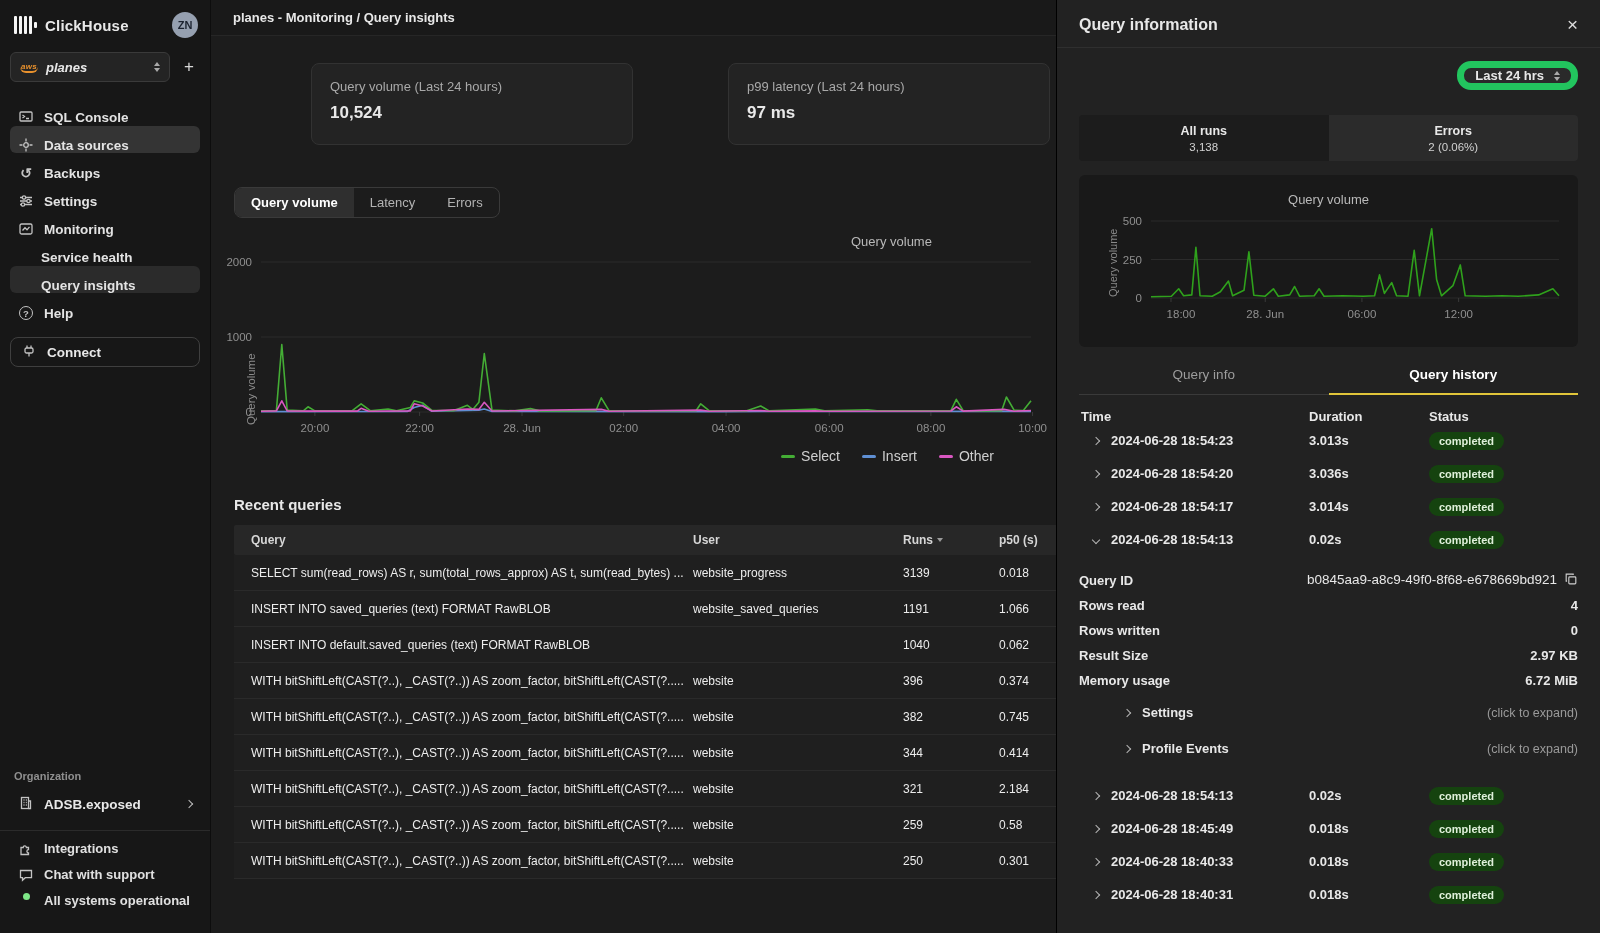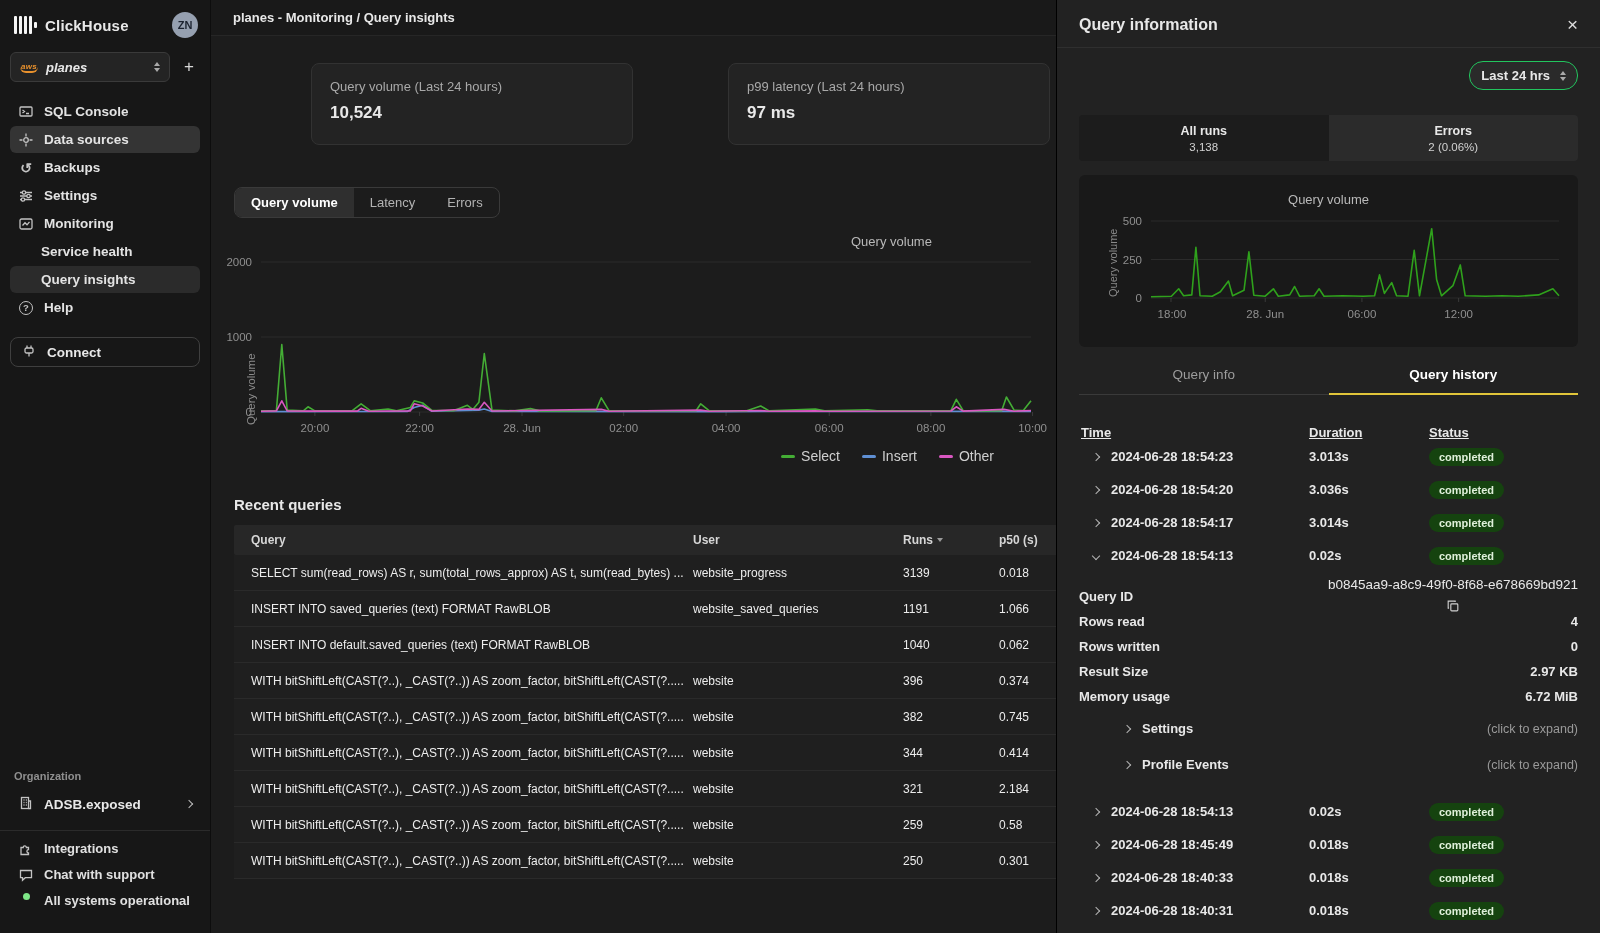--- a/index.html
+++ b/index.html
@@ -21,21 +21,21 @@
   .svc-select { flex:1; background:#242424; border:1px solid #3a3a3a; border-radius:6px;
     height:30px; display:flex; align-items:center; gap:8px; padding:0 9px; cursor:pointer; }
   .aws { font-size:8px; font-weight:bold; color:#e8912d; font-style:italic; letter-spacing:.3px;
     border-bottom:2px solid #e8912d; border-radius:0 0 6px 6px; padding:0 1px 0 1px; }
   .svc-name { font-size:13px; font-weight:600;font-style:italic; }
   .updown { margin-left:auto; display:flex; flex-direction:column; gap:2px; }
   .tri-u { width:0;height:0;border-left:3.5px solid transparent;border-right:3.5px solid transparent;border-bottom:4px solid #a9a9a9; }
   .tri-d { width:0;height:0;border-left:3.5px solid transparent;border-right:3.5px solid transparent;border-top:4px solid #a9a9a9; }
   .plus { width:22px; text-align:center; font-size:17px; color:#d8d8d8; cursor:pointer; }
   .nav { margin-top:16px; display:flex; flex-direction:column; gap:1px; }
-  .nav-item { display:flex; align-items:center; gap:10px; height:27px; padding:0 8px;
+  .nav-item { display:flex; align-items:flex-end; gap:10px; height:27px; padding:0 8px;
     border-radius:6px; font-size:13.5px; font-weight:600; color:#e3e3e3; cursor:pointer; }
   .nav-item .ic { width:16px; height:16px; display:flex; align-items:center; justify-content:center; color:#c3c3c3; flex-shrink:0; }
   .nav-item.active { background:#343434; }
   .nav-item.sub { padding-left:31px; }
   .nav-item.sub.active { background:#2b2b2b; }
   .glyph { font-size:14px; color:#c3c3c3; line-height:1; }
   .qmark { width:14px; height:14px; border:1.2px solid #c3c3c3; border-radius:50%;
     font-size:9.5px; display:flex; align-items:center; justify-content:center; color:#c3c3c3; font-weight:bold; }
   .connect { margin-top:16px; border:1px solid #3f3f3f; border-radius:8px; height:30px;
     display:flex; align-items:center; gap:10px; padding:0 10px; font-size:13.5px; font-weight:600; cursor:pointer; }
@@ -84,50 +84,50 @@
   .sort-tri { width:0;height:0;border-left:3.5px solid transparent;border-right:3.5px solid transparent;border-top:4px solid #9a9a9a; }
 
   
   .panel { width:544px; background:#222222; border-left:1px solid #000; flex-shrink:0;
     display:flex; flex-direction:column; overflow:hidden; }
   .panel-head { display:flex; align-items:center; padding:15px 22px 13px 22px; border-bottom:1px solid #2f2f2f; }
   .panel-title { font-size:16px; font-weight:bold; }
   .close-x { margin-left:auto; font-size:19px; color:#dcdcdc; cursor:pointer; line-height:1; }
   .panel-body { padding:0 22px; position:relative; flex:1; }
   .range-row { display:flex; justify-content:flex-end; margin-top:13px; }
-  .range-select { background:#2a2a2a; border:1px solid #22c55e; border-radius:14px; height:29px;
+  .range-select { background:#2a2a2a; border:7px solid #22c55e; border-radius:14px; height:29px;
     display:flex; align-items:center; gap:10px; padding:0 11px; font-size:13px; font-weight:600; cursor:pointer; }
   .seg { display:flex; margin-top:25px; border-radius:4px; overflow:hidden; }
   .seg-item { flex:1; height:46px; display:flex; flex-direction:column; align-items:center; justify-content:center;
     gap:3px; background:#2b2b2b; cursor:pointer; }
   .seg-item.sel { background:#1c1c1c; }
   .seg-lab { font-size:12.5px; font-weight:bold; }
   .seg-val { font-size:11.5px; color:#d2d2d2; }
   .mini-card { margin-top:14px; height:172px; background:#191919; border-radius:6px; position:relative; }
   .ptabs { display:flex; margin-top:10px; border-bottom:1px solid #3a3a3a; }
   .ptab { flex:1; text-align:center; padding:10px 0 12px 0; font-size:13.5px; color:#9d9d9d; cursor:pointer; position:relative; }
   .ptab.active { color:#fff; font-weight:bold; }
   .ptab.active::after { content:""; position:absolute; left:0; right:0; bottom:-1px; height:2px; background:#e0c53a; }
-  .hist-head { display:flex; margin-top:30px; font-size:13px; font-weight:bold;text-decoration:underline; }
+  .hist-head { display:flex; margin-top:14px; font-size:13px; font-weight:bold; }
   .hh-time { width:230px; padding-left:2px; }
   .hh-dur { width:120px; }
   .hh-status { flex:1; }
   .hist-row { display:flex; align-items:center; height:33px; font-size:13px; cursor:pointer; }
   .hr-time { width:230px; display:flex; align-items:center; gap:12px; padding-left:14px; font-weight:bold; }
   .hr-dur { width:120px; font-weight:bold; }
   .hr-status { flex:1; }
   .chev { width:6px; height:6px; border-top:1.5px solid #b5b5b5; border-right:1.5px solid #b5b5b5; flex-shrink:0; }
   .chev.r { transform:rotate(45deg); }
   .chev.d { transform:rotate(135deg); }
   .pill { display:inline-block; background:#15430f; color:#dff0da; font-size:11px; font-weight:600;
     padding:3px 10px; border-radius:10px; }
   .details { margin:12px 0 8px 0; }
   .d-row { display:flex; align-items:center; height:25px; font-size:13px; }
   .d-lab { font-weight:bold; }
-  .d-val { margin-left:auto; font-weight:bold; display:flex; align-items:center; gap:7px;flex-direction:column; }
+  .d-val { margin-left:auto; font-weight:bold; display:flex; align-items:flex-start; gap:7px; }
   .d-val.reg { font-weight:normal; font-size:13.5px; }
   .x-row { display:flex; align-items:center; height:33px; margin-top:3px; font-size:13px; }
   .x-left { display:flex; align-items:center; gap:12px; padding-left:45px; font-weight:bold; }
   .x-hint { margin-left:auto; color:#9a9a9a; font-size:12.5px; }
   .copy-ic { cursor:pointer; color:#cfcfcf; }
   svg.plot { position:absolute; }
 </style>
 </head>
 <body>
 
@@ -428,21 +428,21 @@
           <span class="seg-val">2 (0.06%)</span>
         </div>
       </div>
 
       <div class="mini-card" id="mini-chart">
         <div class="chart-title" style="left:0; right:0; top:17px; text-align:center;">Query volume</div>
         <div class="y-rot" style="left:28px; top:122px; font-size:11px;">Query volume</div>
       <div class="tick y" style="left: 63px; top: 123px;">0</div>
           <div class="tick y" style="left: 63px; top: 84.5px;">250</div>
           <div class="tick y" style="left: 63px; top: 46px;">500</div>
-          <div class="tick x" style="left: 93px; top: 133px;">18:00</div>
+          <div class="tick x" style="left: 102px; top: 133px;">18:00</div>
           <div class="tick x" style="left: 186.24px; top: 133px;">28. Jun</div>
           <div class="tick x" style="left: 282.936px; top: 133px;">06:00</div>
           <div class="tick x" style="left: 379.632px; top: 133px;">12:00</div>
           <svg class="plot" width="499" height="172" style="left: 0px; top: 0px;">
             <line x1="72" x2="480" y1="123" y2="123" stroke="#2b2b2b" stroke-width="1"></line>
             <line x1="72" x2="480" y1="84.5" y2="84.5" stroke="#2b2b2b" stroke-width="1"></line>
             <line x1="72" x2="480" y1="46" y2="46" stroke="#2b2b2b" stroke-width="1"></line>
             <line x1="91.992" x2="91.992" y1="123" y2="127" stroke="#3a3a3a"></line>
             <line x1="186.24" x2="186.24" y1="123" y2="127" stroke="#3a3a3a"></line>
             <line x1="282.93600000000004" x2="282.93600000000004" y1="123" y2="127" stroke="#3a3a3a"></line>

